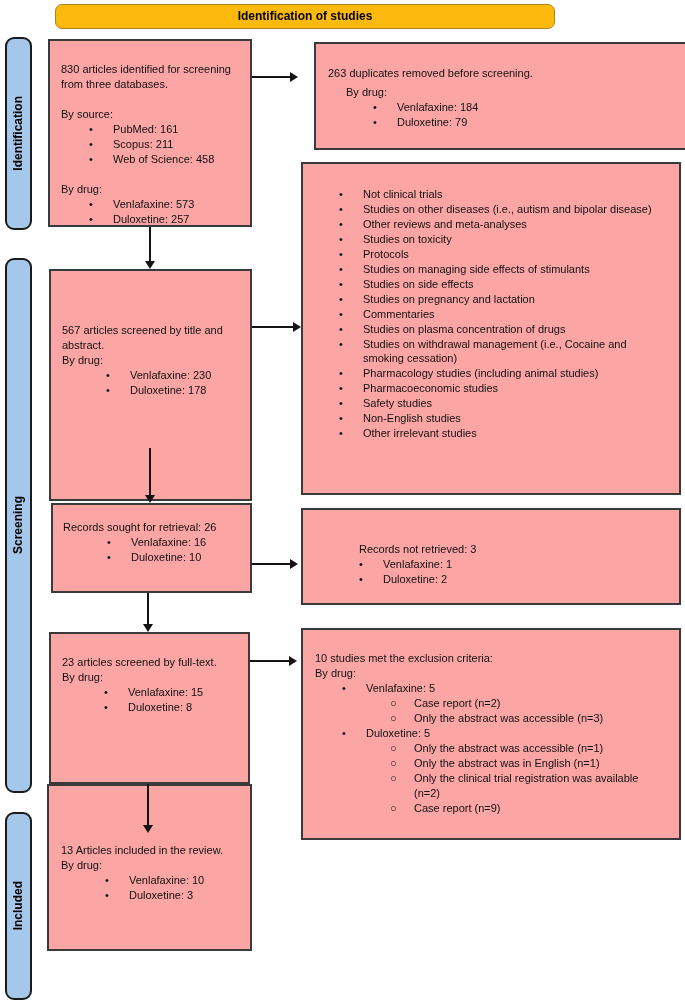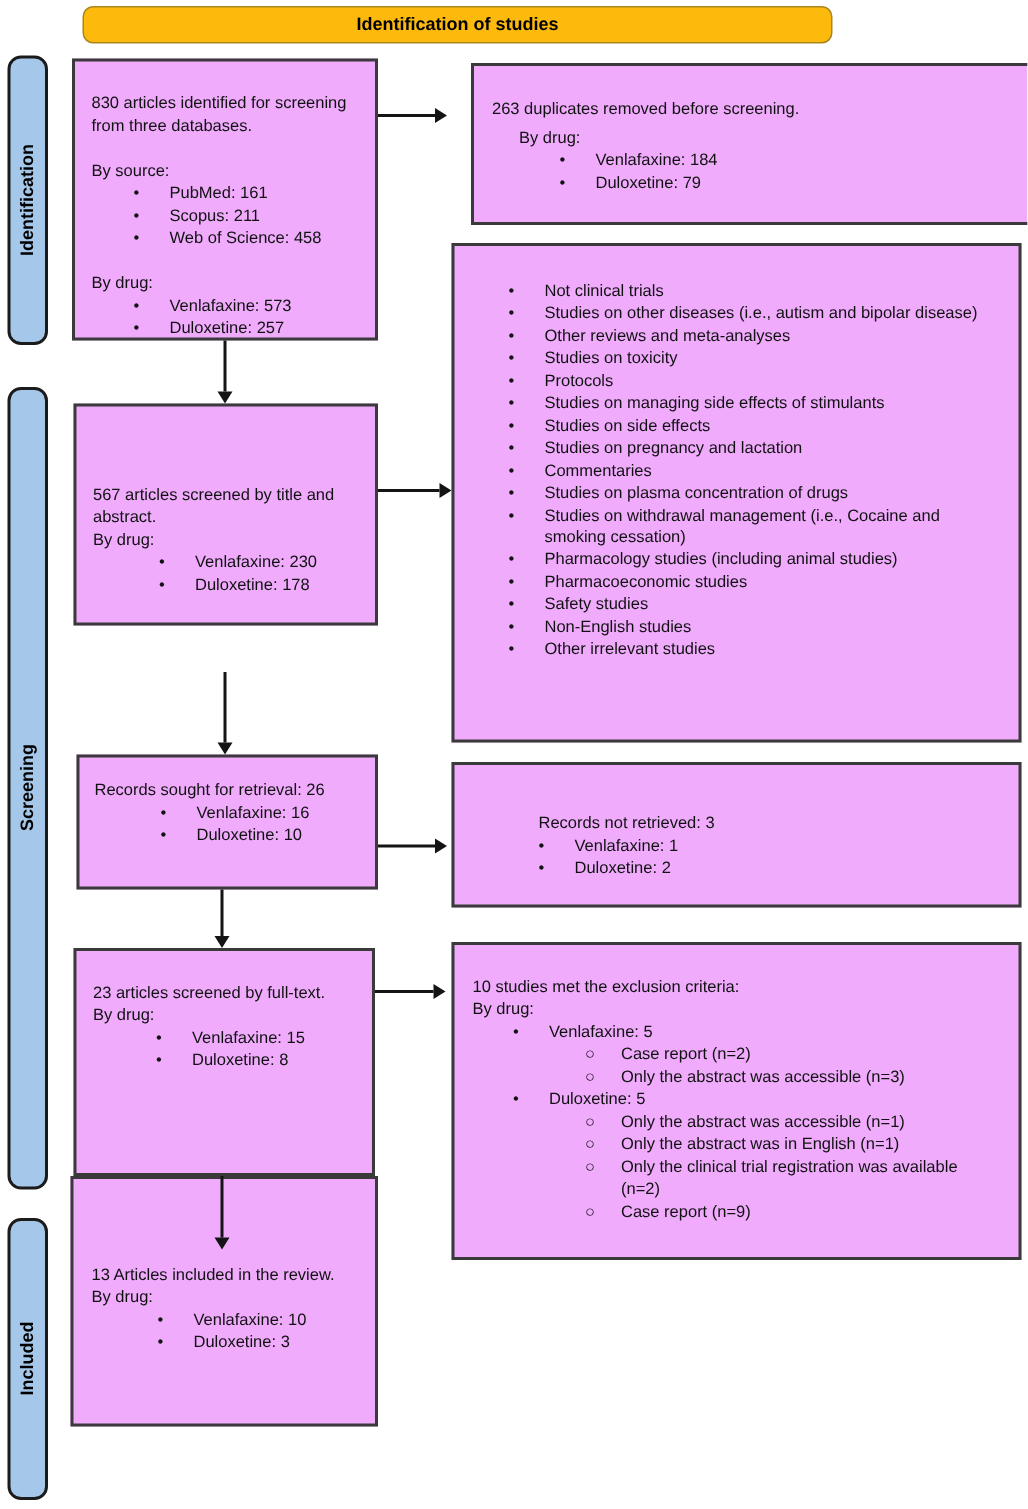--- a/index.html
+++ b/index.html
@@ -20,26 +20,26 @@
     display:flex;align-items:center;justify-content:center;
   }
   .stage-text{
     writing-mode:vertical-rl;transform:rotate(180deg);
     font-weight:bold;font-size:12px;color:#000;white-space:nowrap;
   }
   #stage-identification{top:37px;height:193px;}
   #stage-screening{top:258px;height:535px;}
   #stage-included{top:812px;height:188px;}
   .box{
-    position:absolute;background:#f0abfc;border:2px solid #3a3a3a;
+    position:absolute;background:#fca5a5;border:2px solid #3a3a3a;
     box-sizing:border-box;
   }
   #b1{left:48px;top:39px;width:204px;height:188px;padding:21px 11px;}
   #b2{left:314px;top:42px;width:381px;height:108px;padding:22px 12px;}
-  #b3{left:49px;top:269px;width:203px;height:148px;padding:52px 11px;}
+  #b3{left:49px;top:269px;width:203px;height:232px;padding:52px 11px;}
   #b4{left:301px;top:162px;width:380px;height:333px;padding:23px 12px;}
   #b5{left:51px;top:503px;width:201px;height:90px;padding:15px 10px;}
   #b6{left:301px;top:508px;width:380px;height:97px;padding:32px 12px 12px 56px;}
   #b7{left:49px;top:632px;width:201px;height:152px;padding:21px 11px;}
   #b8{left:301px;top:628px;width:380px;height:212px;padding:21px 12px;}
   #b9{left:47px;top:784px;width:205px;height:167px;padding:57px 12px;}
   .gap{height:15px;}
   .gap-s{height:4px;}
   .bi{display:flex;align-items:flex-start;}
   .bi .dot{flex:0 0 24px;}

